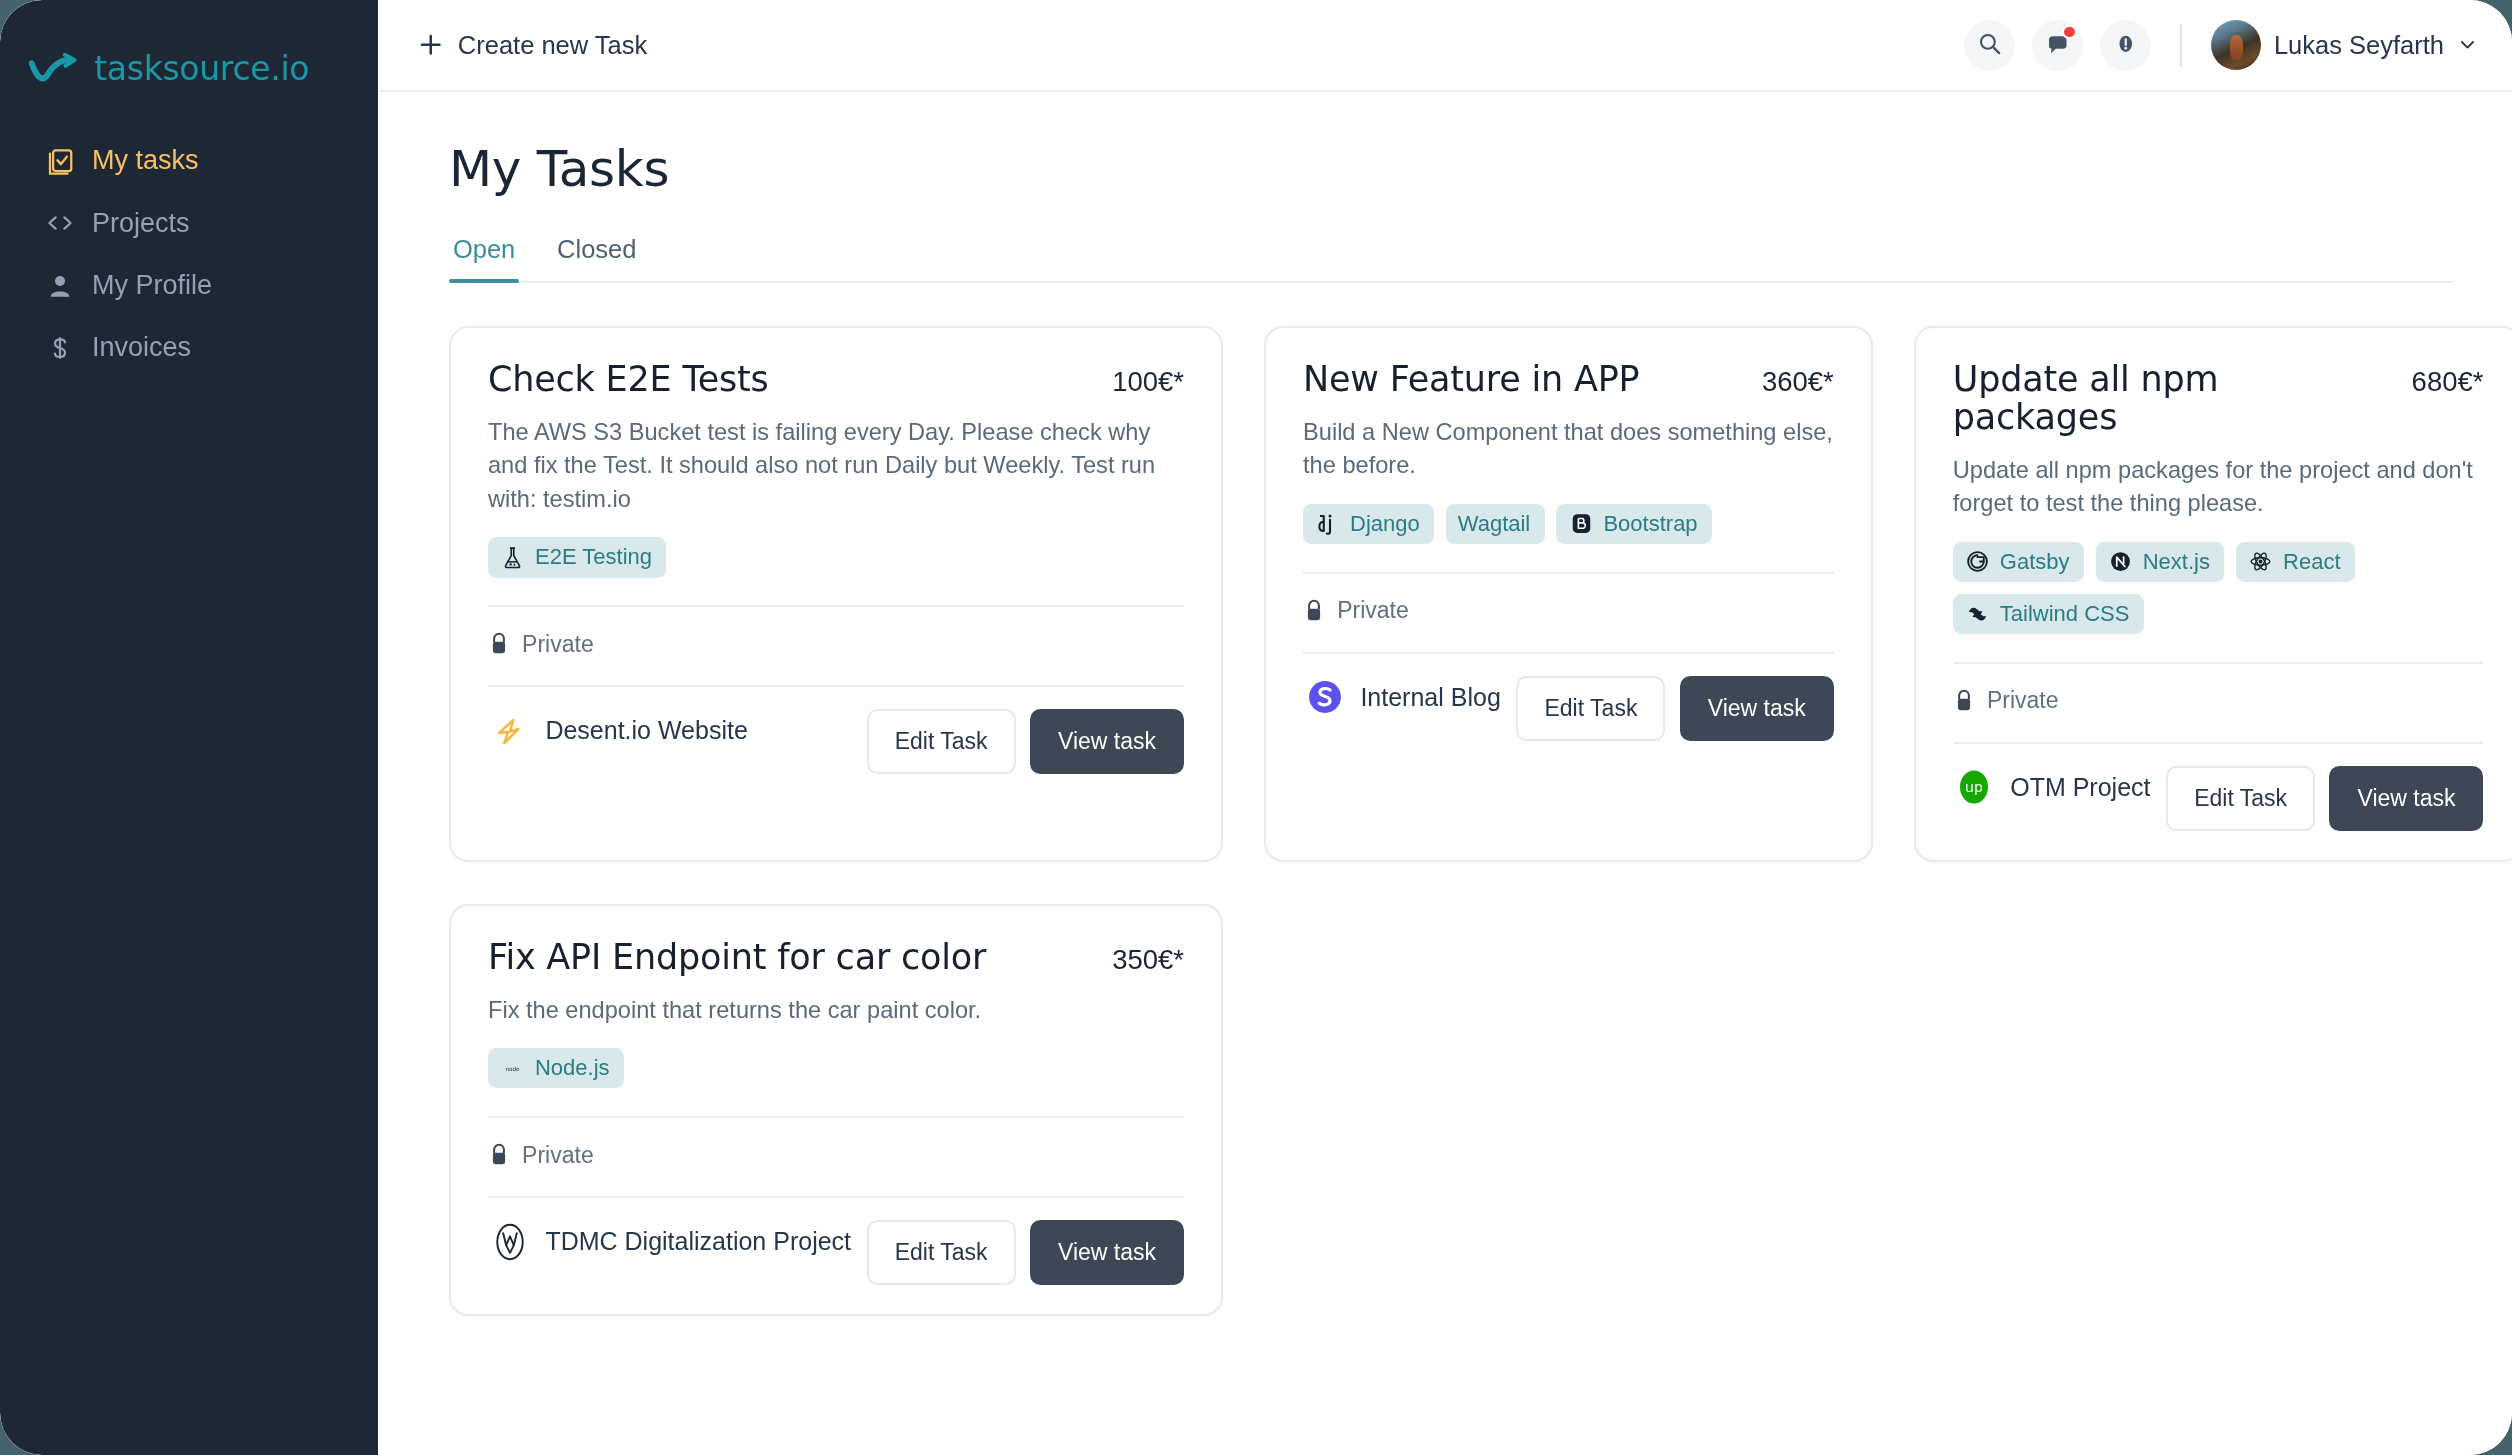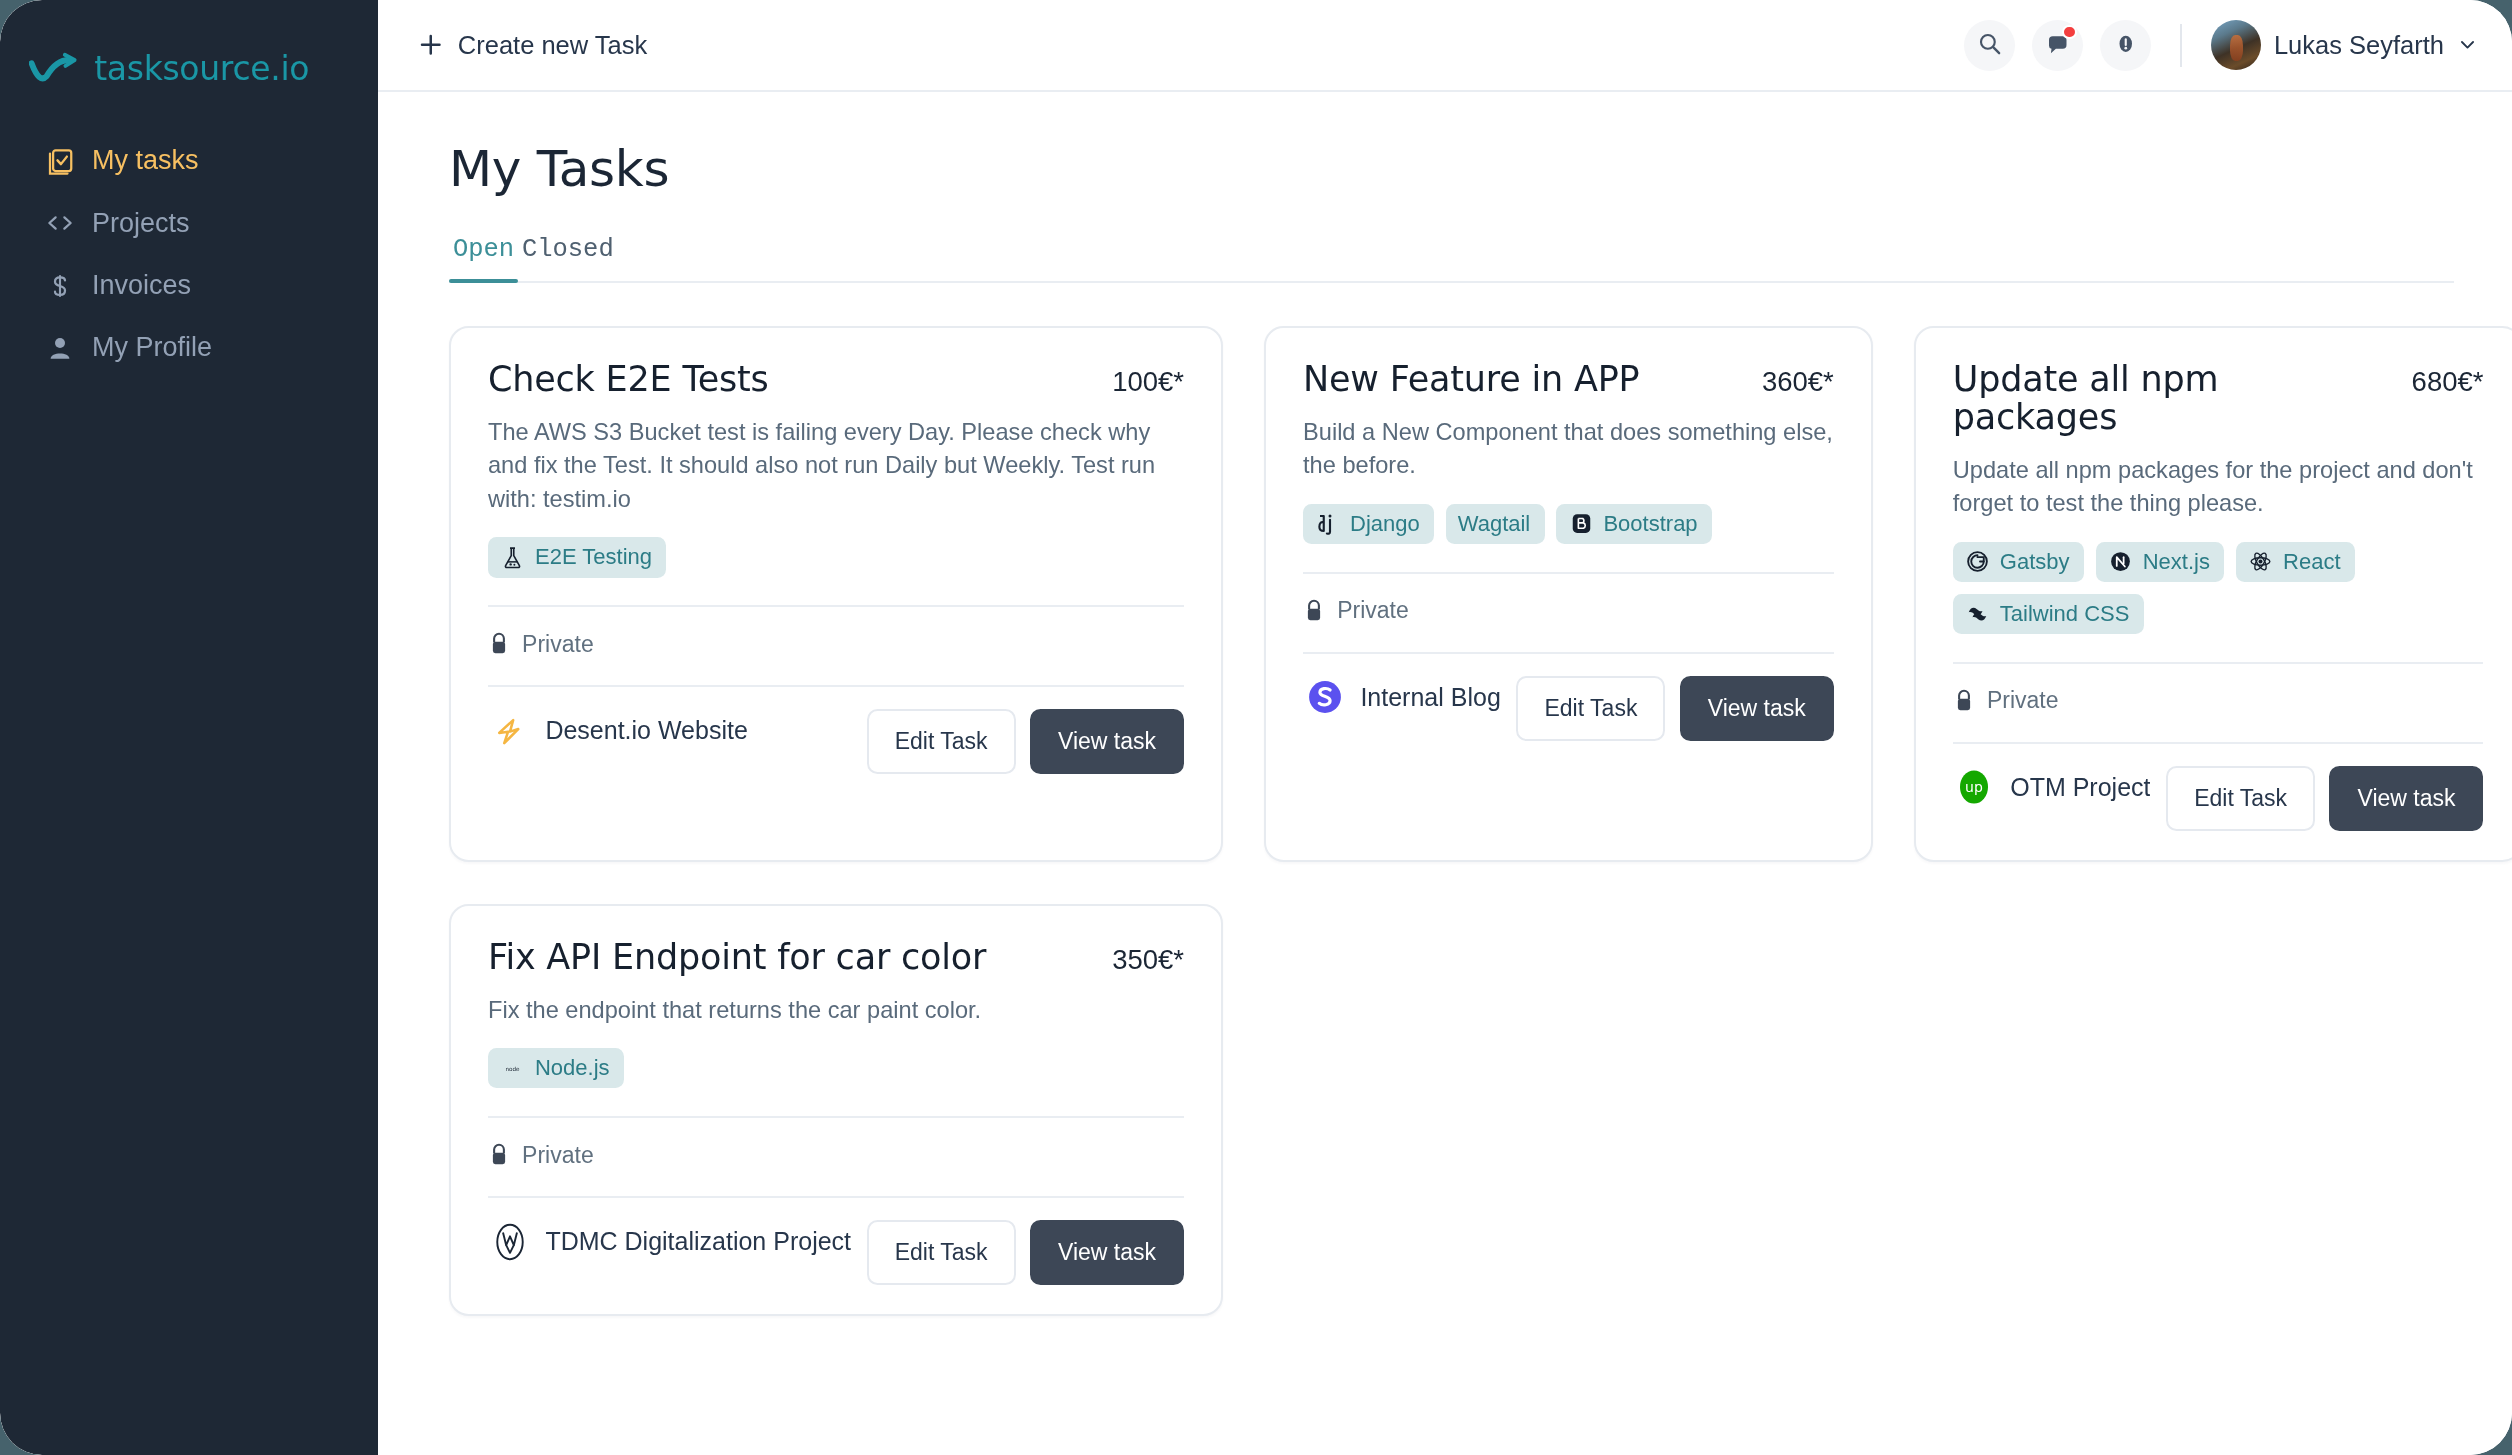--- a/index.html
+++ b/index.html
@@ -128,22 +128,22 @@
     font-size: 50px;
     color: #1b2635;
     font-weight: 400;
     letter-spacing: -0.3px;
     font-family: "DejaVu Sans", sans-serif;
   }
 
   .tabs {
     margin-top: 37px;
     display: flex;
+    gap: 34px;
     border-bottom: 2px solid #e9edf2;
-    font-family: Liberation Mono, monospace;
   }
   .tab {
     font-size: 25.5px; color: #4f6070;
     padding: 0 3.9px 17px 3.9px;
     cursor: pointer; position: relative; white-space: nowrap;
   }
   .tab.active { color: #3c8f98; }
   .tab.active::after {
     content: ""; position: absolute;
     left: 0; right: 0; bottom: -2px; height: 3.9px;
@@ -248,35 +248,35 @@
             <path d="M17 15 L7 24 L17 33" fill="none" stroke="#93a1b5" stroke-width="3.6" stroke-linecap="round" stroke-linejoin="round"></path>
             <path d="M31 15 L41 24 L31 33" fill="none" stroke="#93a1b5" stroke-width="3.6" stroke-linecap="round" stroke-linejoin="round"></path>
           </svg>
         </span>
         <span class="nav-label">Projects</span>
       </div>
 
       <div class="nav-item">
         <span class="nav-icon">
           <svg viewBox="0 0 48 48" width="30" height="30">
+            <circle cx="24" cy="16" r="8" fill="#93a1b5"></circle>
+            <path d="M9 41 C9 30 39 30 39 41 Z" fill="#93a1b5"></path>
+          </svg>
+        </span>
+        <span class="nav-label">My Profile</span>
+      </div>
+
+      <div class="nav-item">
+        <span class="nav-icon">
+          <svg viewBox="0 0 48 48" width="30" height="30">
             <path d="M24 8 L24 40" stroke="#93a1b5" stroke-width="3.4" stroke-linecap="round"></path>
             <path d="M32 15 C32 11 28 10 24 10 C20 10 16 12 16 17 C16 26 32 22 32 31 C32 36 28 38 24 38 C20 38 16 37 16 33" fill="none" stroke="#93a1b5" stroke-width="3.6" stroke-linecap="round"></path>
           </svg>
         </span>
         <span class="nav-label">Invoices</span>
-      </div>
-
-      <div class="nav-item">
-        <span class="nav-icon">
-          <svg viewBox="0 0 48 48" width="30" height="30">
-            <circle cx="24" cy="16" r="8" fill="#93a1b5"></circle>
-            <path d="M9 41 C9 30 39 30 39 41 Z" fill="#93a1b5"></path>
-          </svg>
-        </span>
-        <span class="nav-label">My Profile</span>
       </div>
     </nav>
   </aside>
 
   <div id="main">
 
     <header id="topbar">
       <div class="create-task">
         <span class="plus-icon">
           <svg viewBox="0 0 44 44" width="27.5" height="27.5">

